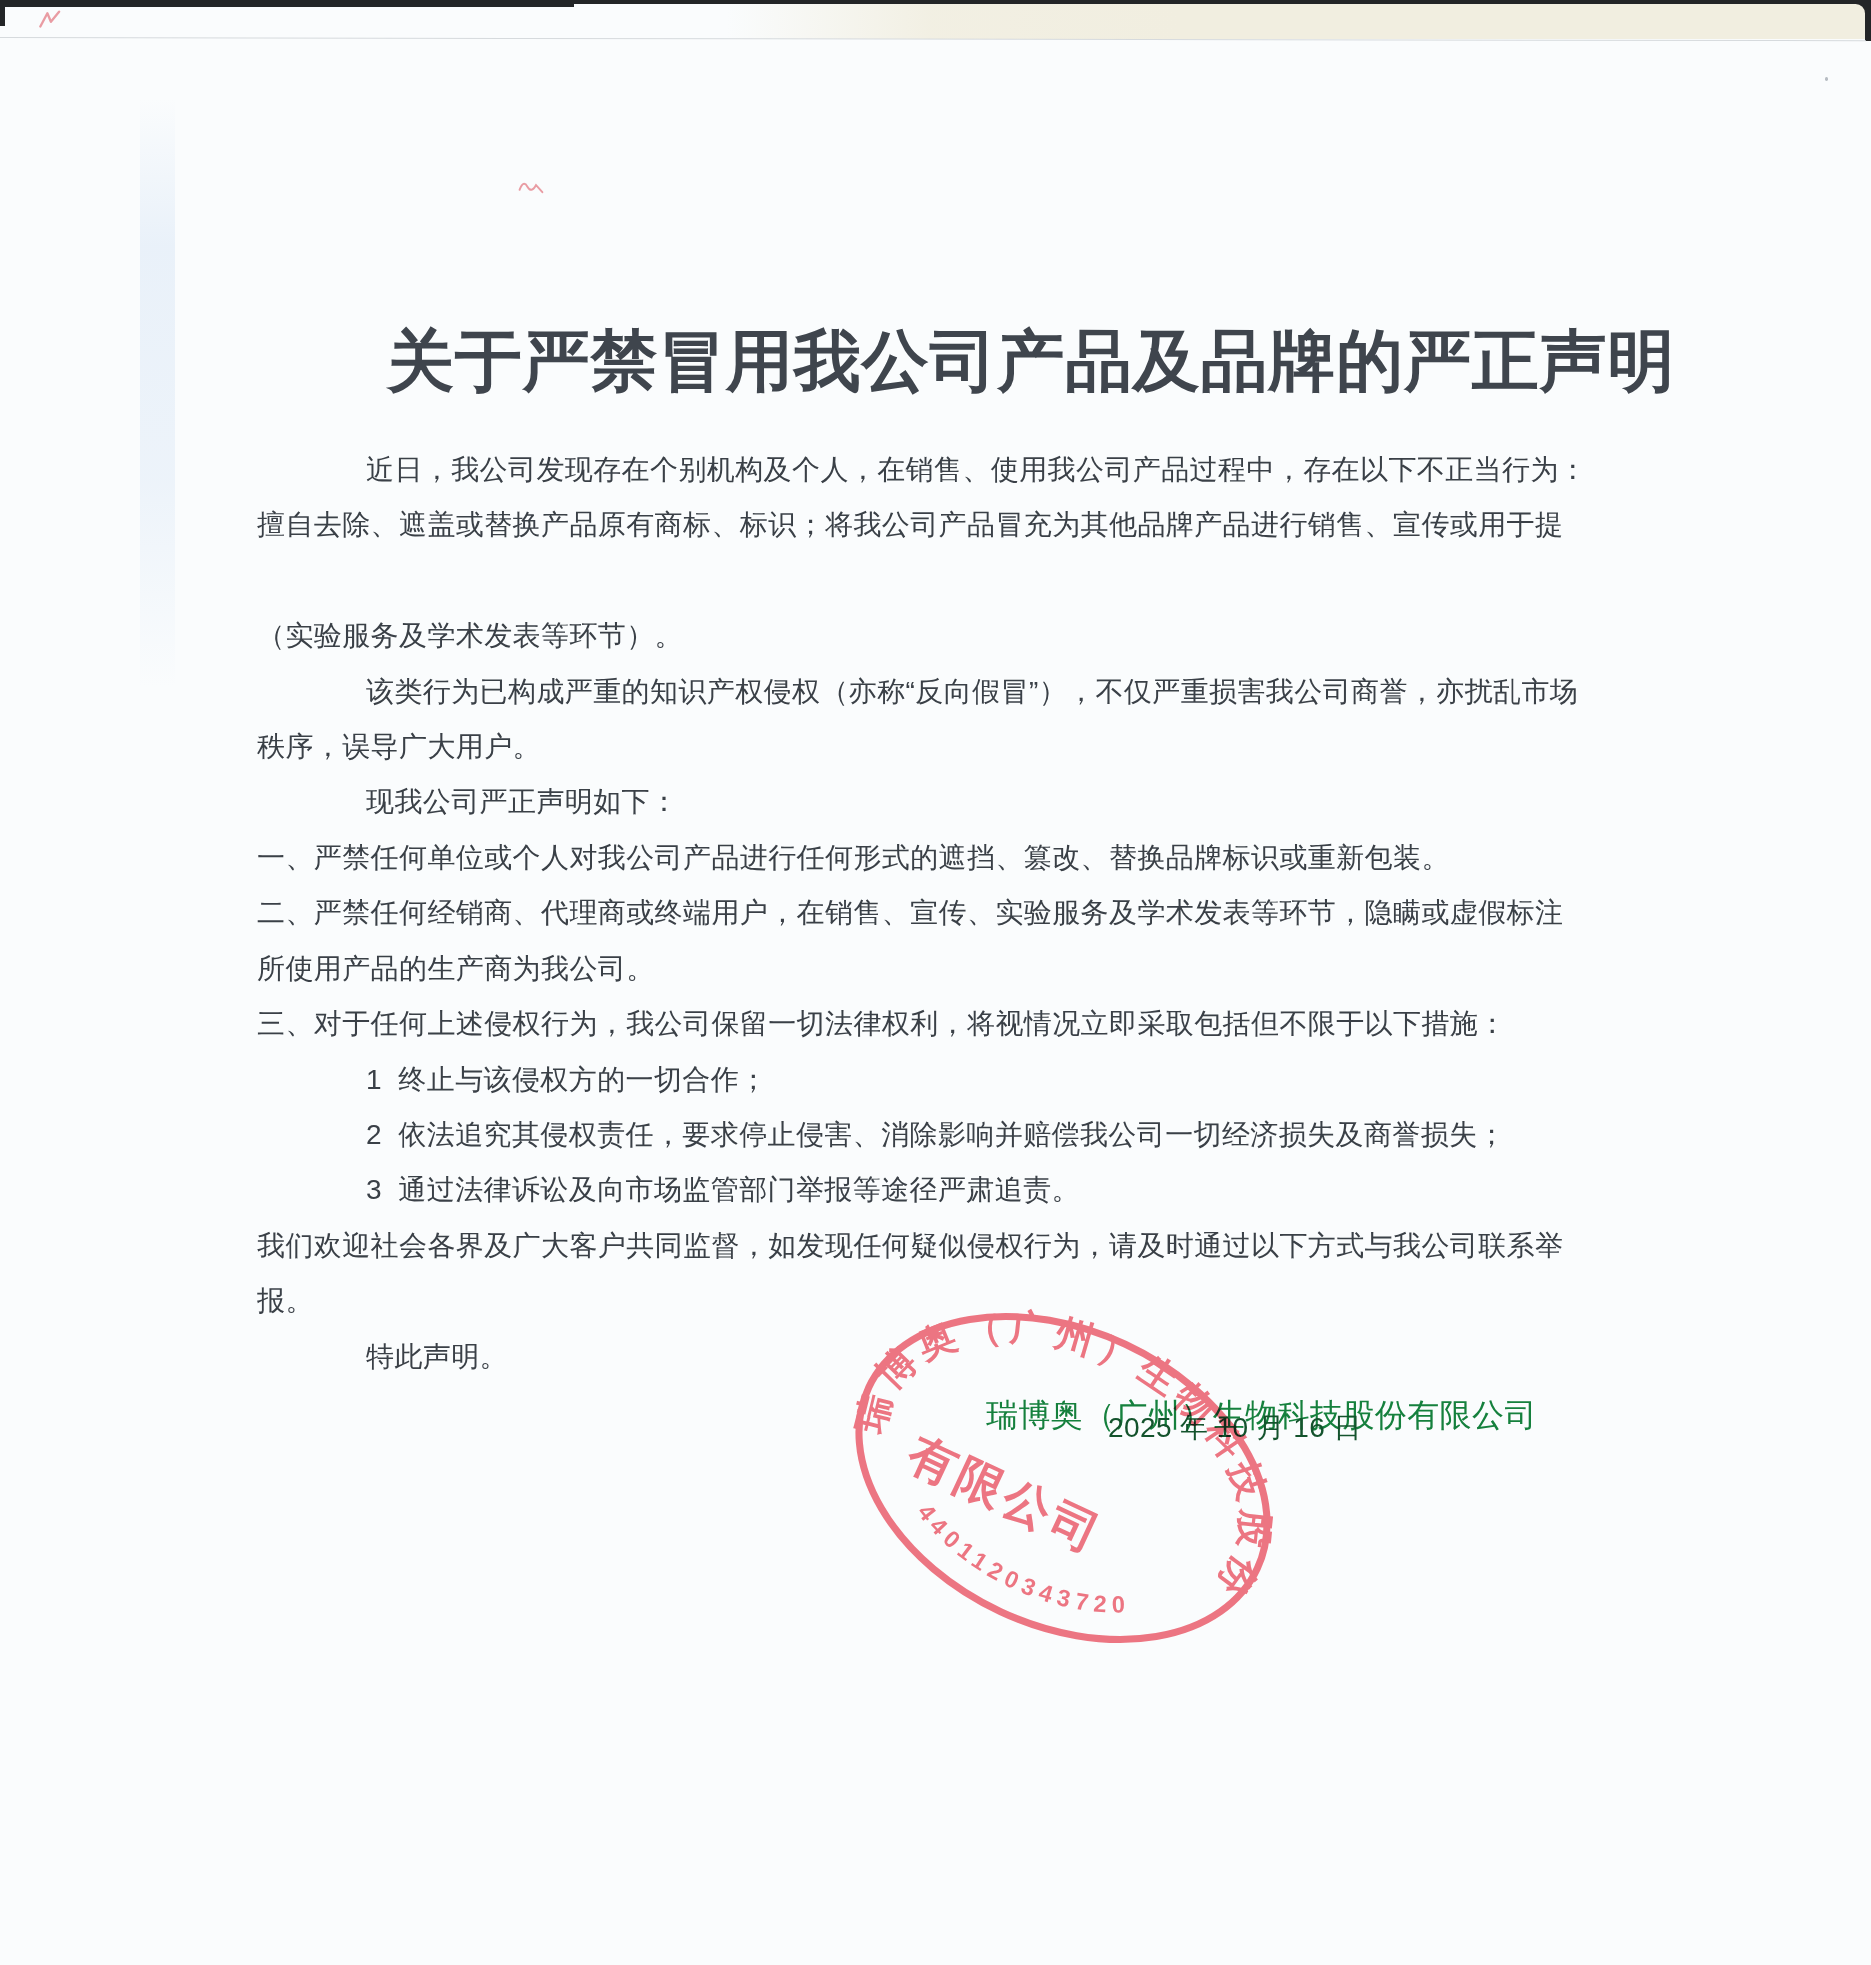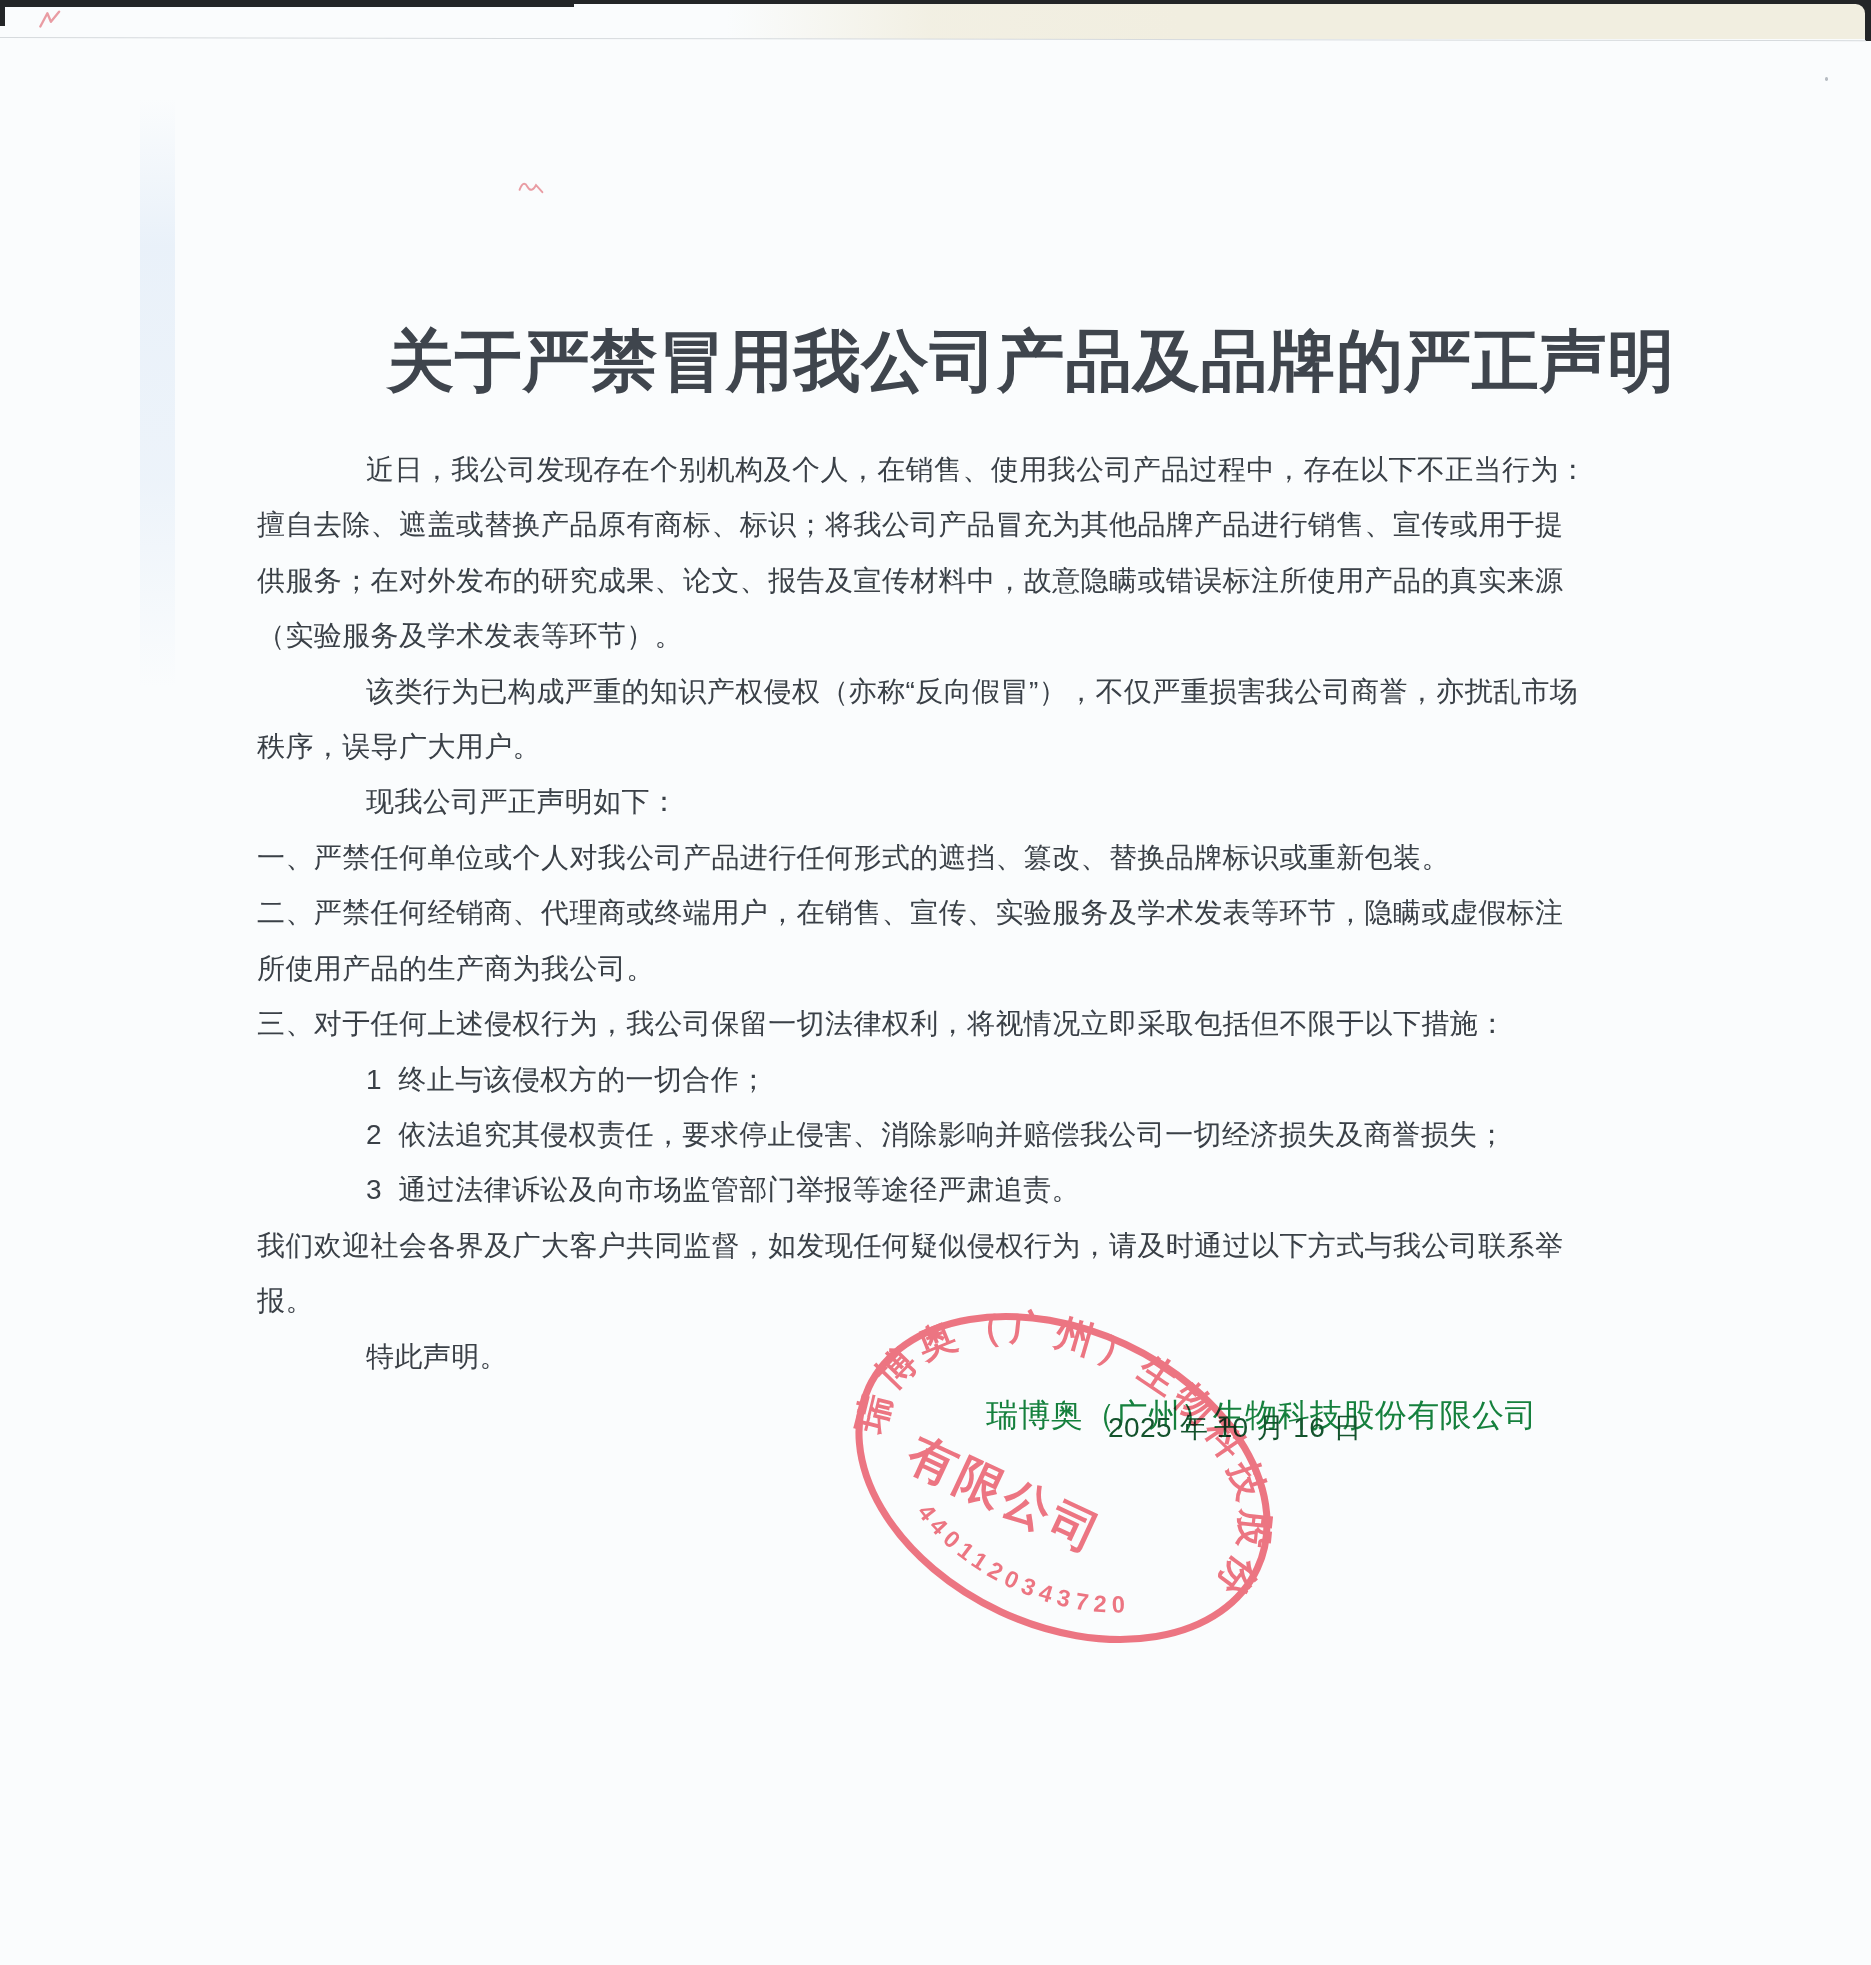--- a/index.html
+++ b/index.html
@@ -76,21 +76,20 @@
     <path d="M6 42 L24 8 L33 30 L54 4" fill="none" stroke="#e06a74" stroke-width="6" stroke-linecap="round" stroke-linejoin="round"></path>
   </svg>
   <svg class="red-mark" style="left:518px;top:178px;" width="27.5" height="17.3" viewBox="0 0 70 44">
     <path d="M4 30 Q14 4 24 22 T 46 18 L62 36" fill="none" stroke="#e06a74" stroke-width="5" stroke-linecap="round"></path>
   </svg>
 
   <div class="doc-title">关于严禁冒用我公司产品及品牌的严正声明</div>
 
   <div class="bline ind" style="top:454px">近日，我公司发现存在个别机构及个人，在销售、使用我公司产品过程中，存在以下不正当行为：</div>
   <div class="bline" style="top:509px">擅自去除、遮盖或替换产品原有商标、标识；将我公司产品冒充为其他品牌产品进行销售、宣传或用于提</div>
-  <div class="bline" style="top:565px">供服务；在对外发布的研究成果、论文、报告及宣传材料中，故意隐瞒或错误标注所使用产品的真实来源</div>
   <div class="bline" style="top:620px">（实验服务及学术发表等环节）。</div>
   <div class="bline ind" style="top:676px">该类行为已构成严重的知识产权侵权（亦称“反向假冒”），不仅严重损害我公司商誉，亦扰乱市场</div>
   <div class="bline" style="top:731px">秩序，误导广大用户。</div>
   <div class="bline ind" style="top:786px">现我公司严正声明如下：</div>
   <div class="bline" style="top:897px">二、严禁任何经销商、代理商或终端用户，在销售、宣传、实验服务及学术发表等环节，隐瞒或虚假标注</div>
   <div class="bline" style="top:842px">一、严禁任何单位或个人对我公司产品进行任何形式的遮挡、篡改、替换品牌标识或重新包装。</div>
   <div class="bline" style="top:953px">所使用产品的生产商为我公司。</div>
   <div class="bline" style="top:1008px">三、对于任何上述侵权行为，我公司保留一切法律权利，将视情况立即采取包括但不限于以下措施：</div>
   <div class="bline ind" style="top:1064px">1  终止与该侵权方的一切合作；</div>
   <div class="bline ind" style="top:1119px">2  依法追究其侵权责任，要求停止侵害、消除影响并赔偿我公司一切经济损失及商誉损失；</div>

